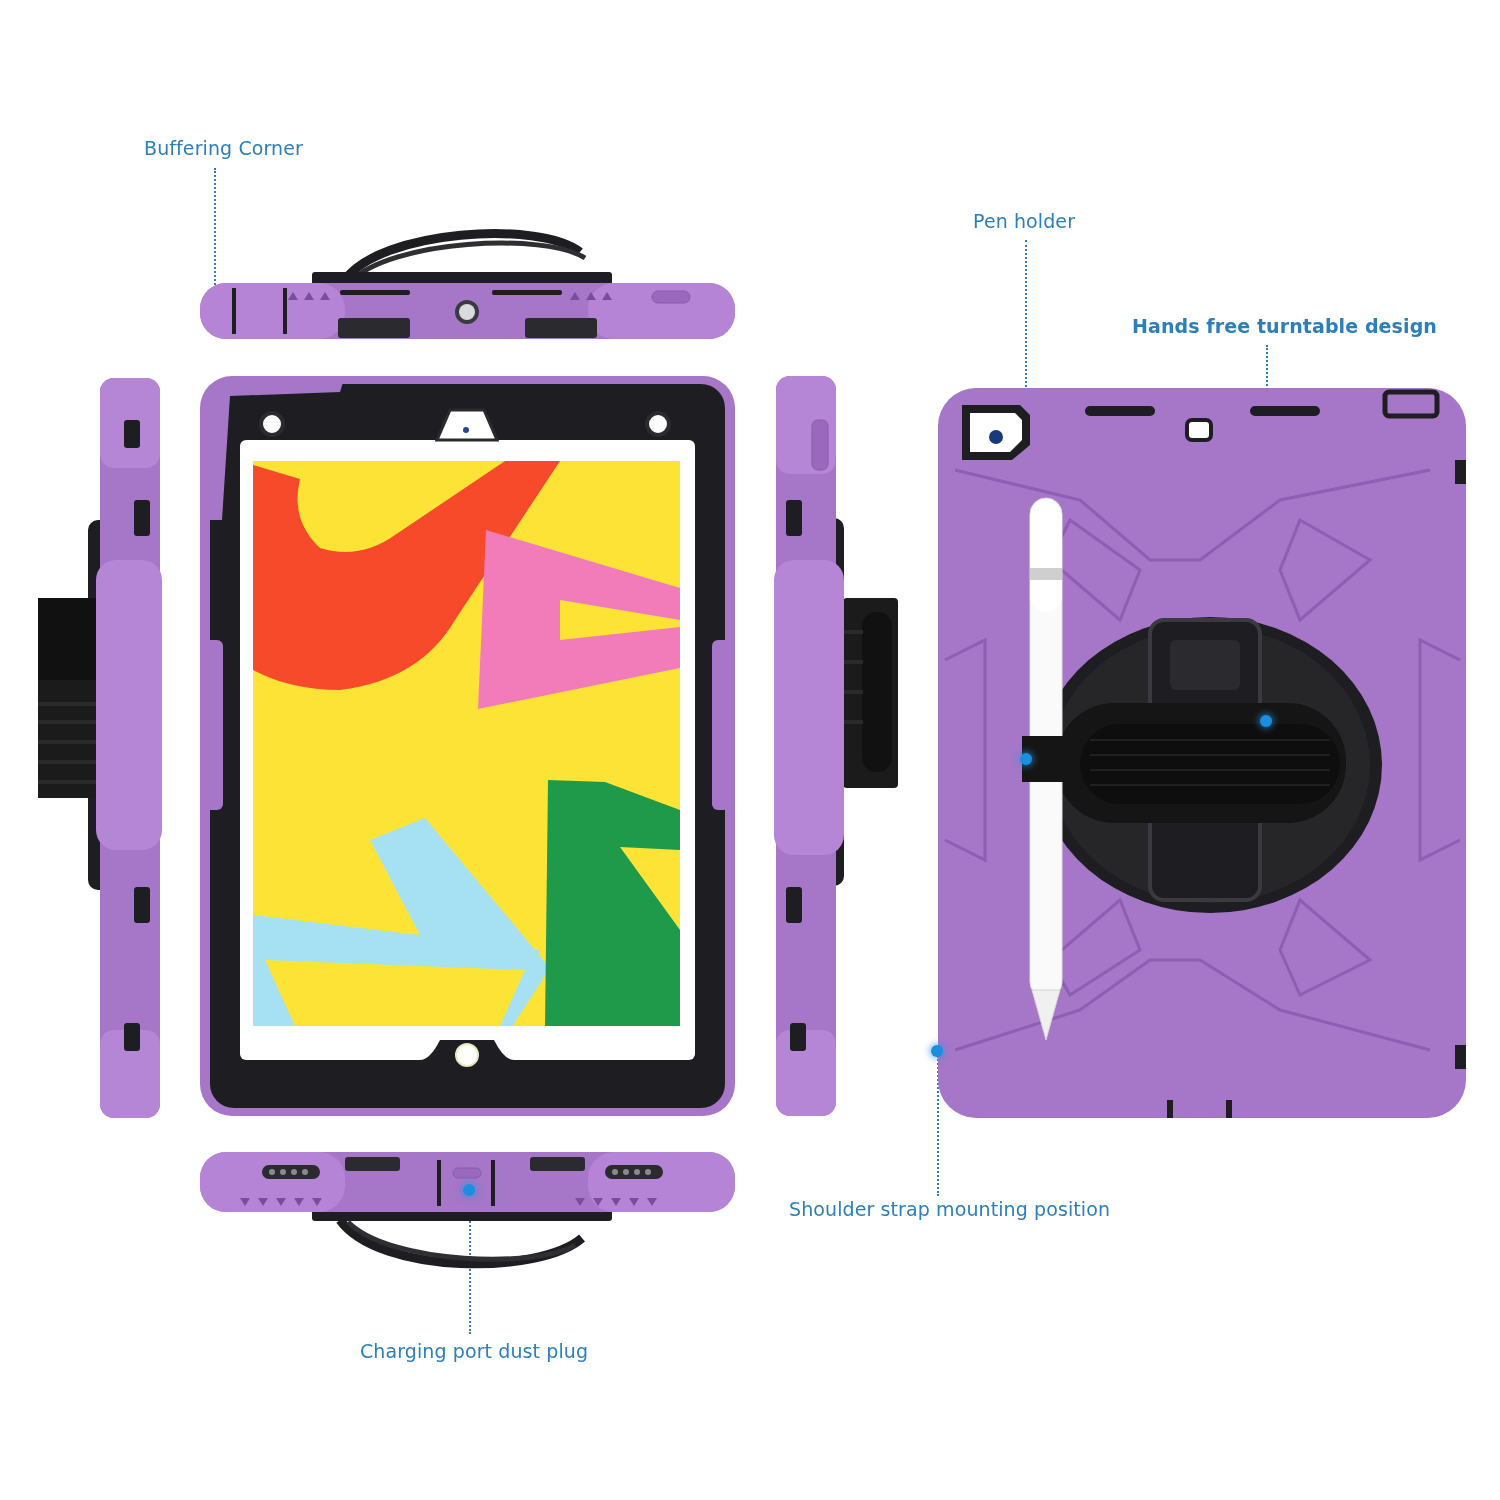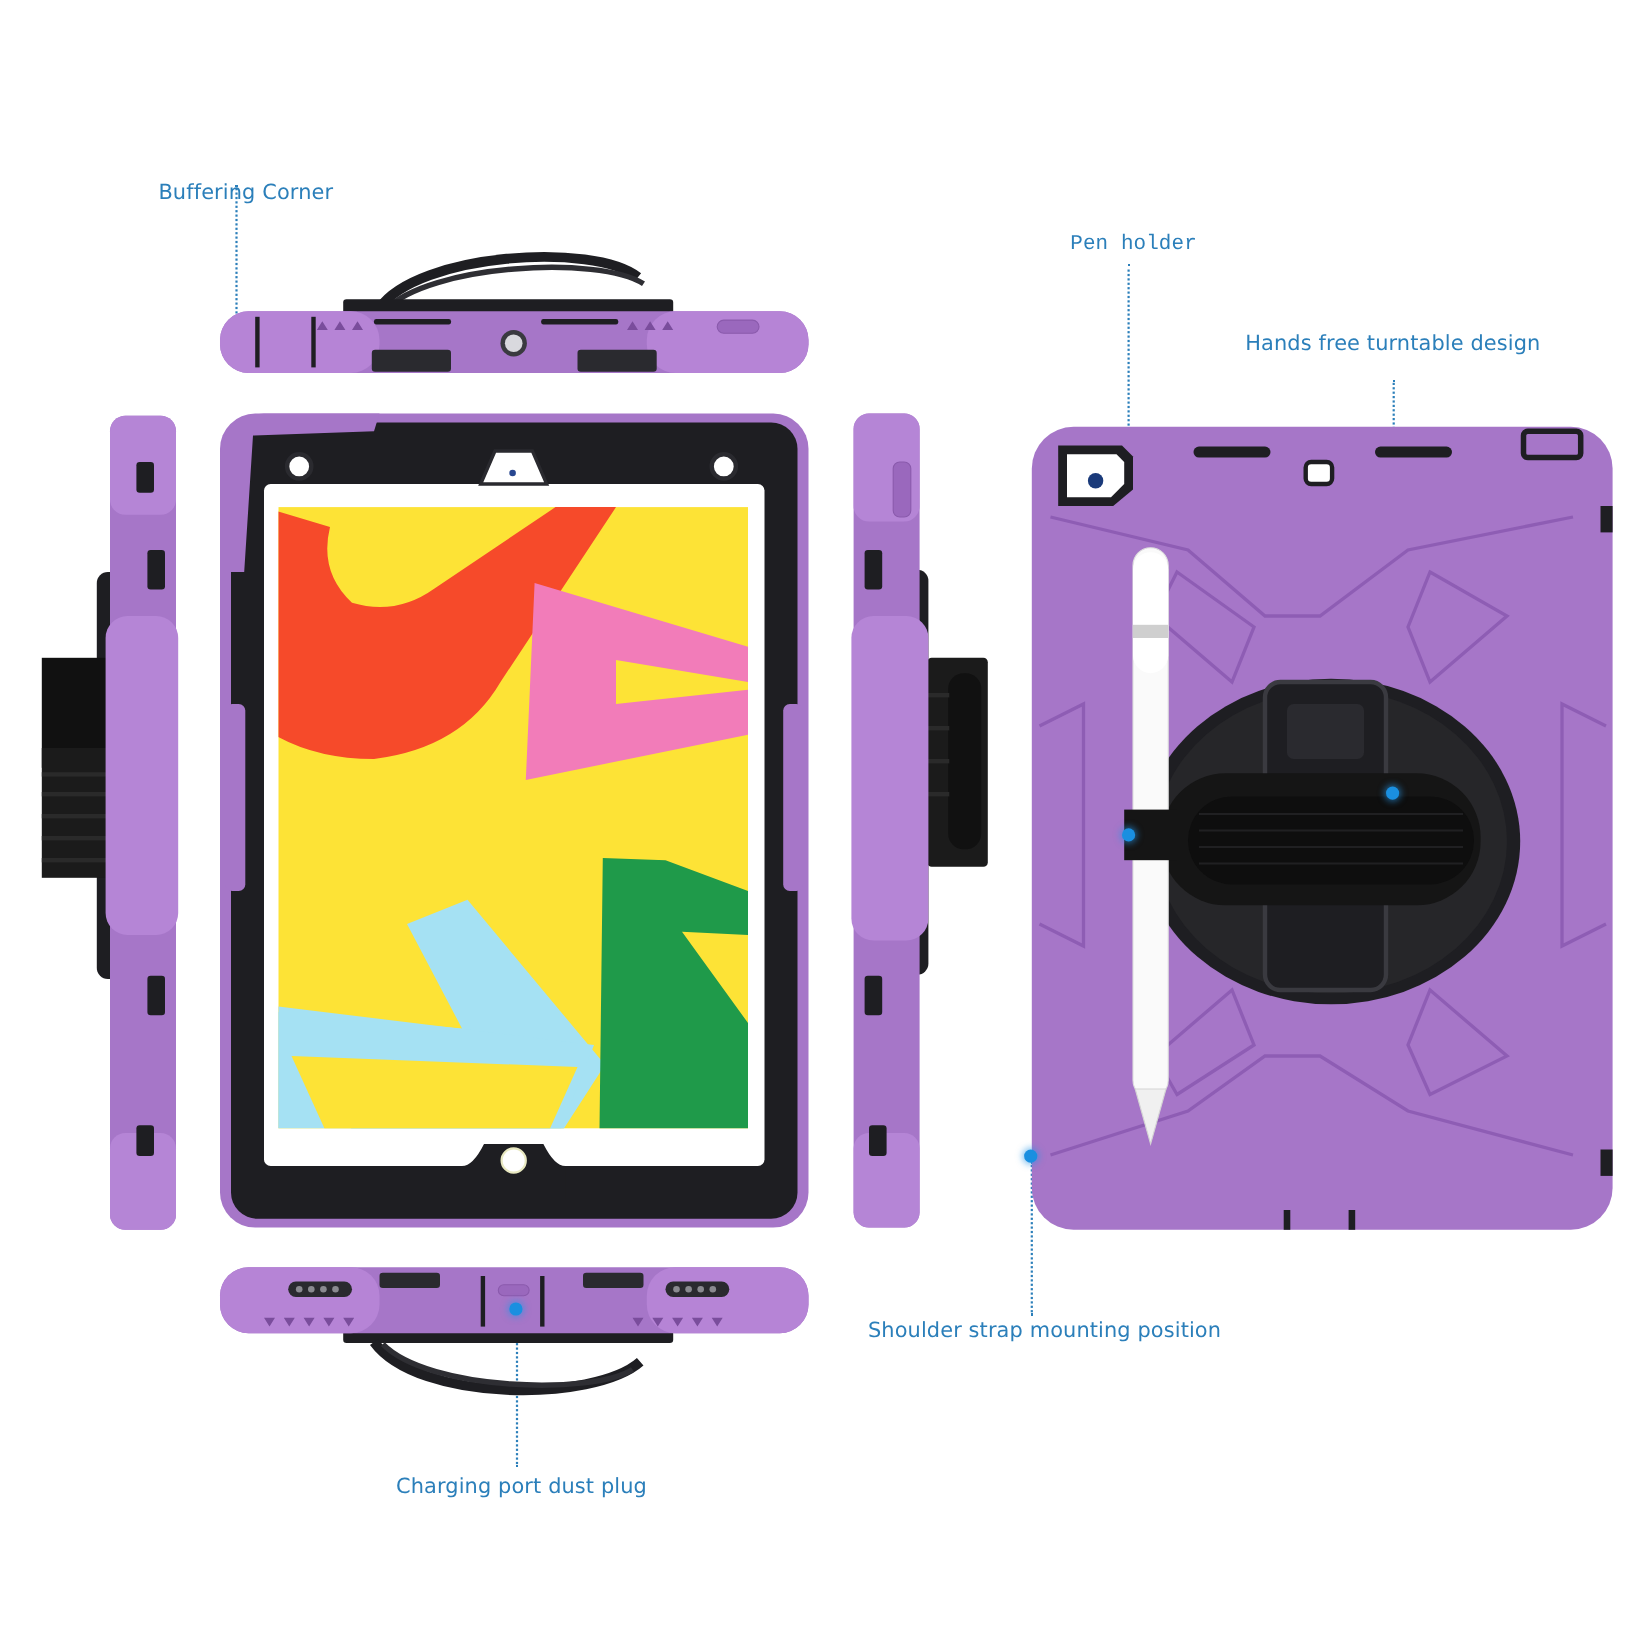--- a/index.html
+++ b/index.html
@@ -5,28 +5,28 @@
   html,body{margin:0;padding:0;background:#ffffff;}
   body{width:1500px;height:1500px;position:relative;overflow:hidden;font-family:"DejaVu Sans","Liberation Sans",sans-serif;}
   .label{position:absolute;color:#2b7fba;font-size:19px;letter-spacing:0.1px;white-space:nowrap;}
   .leader{position:absolute;border-left:2px dotted #2b7fba;width:0;}
   .dot{position:absolute;width:12px;height:12px;border-radius:50%;background:#1a8fe0;box-shadow:0 0 6px 2px rgba(40,150,230,0.55);}
   svg{position:absolute;overflow:visible;}
 </style>
 </head>
 <body>
 
-<div class="label" style="left:144px;top:137px;margin-top:27px;">Buffering Corner</div>
+<div class="label" style="left:144px;top:137px;">Buffering Corner</div>
 <div class="leader" style="left:214px;top:168px;height:140px;"></div>
 <div class="dot" style="left:208px;top:304px;"></div>
 
-<div class="label" style="left:973px;top:210px;font-family:Liberation Mono, monospace;">Pen holder</div>
+<div class="label" style="left:973px;top:210px;">Pen holder</div>
 <div class="leader" style="left:1025px;top:240px;height:515px;"></div>
 
-<div class="label" style="left:1132px;top:301px;">Hands free turntable design</div>
+<div class="label" style="left:1132px;top:315px;font-weight:bold;">Hands free turntable design</div>
 <div class="leader" style="left:1266px;top:345px;height:372px;"></div>
 
 <div class="label" style="left:789px;top:1198px;">Shoulder strap mounting position</div>
 <div class="leader" style="left:937px;top:1056px;height:140px;"></div>
 
 <div class="label" style="left:360px;top:1340px;text-align:center;">Charging port dust plug</div>
 <div class="leader" style="left:469px;top:1194px;height:140px;"></div>
 
 <svg style="left:0;top:0;" width="1500" height="1500">
 

